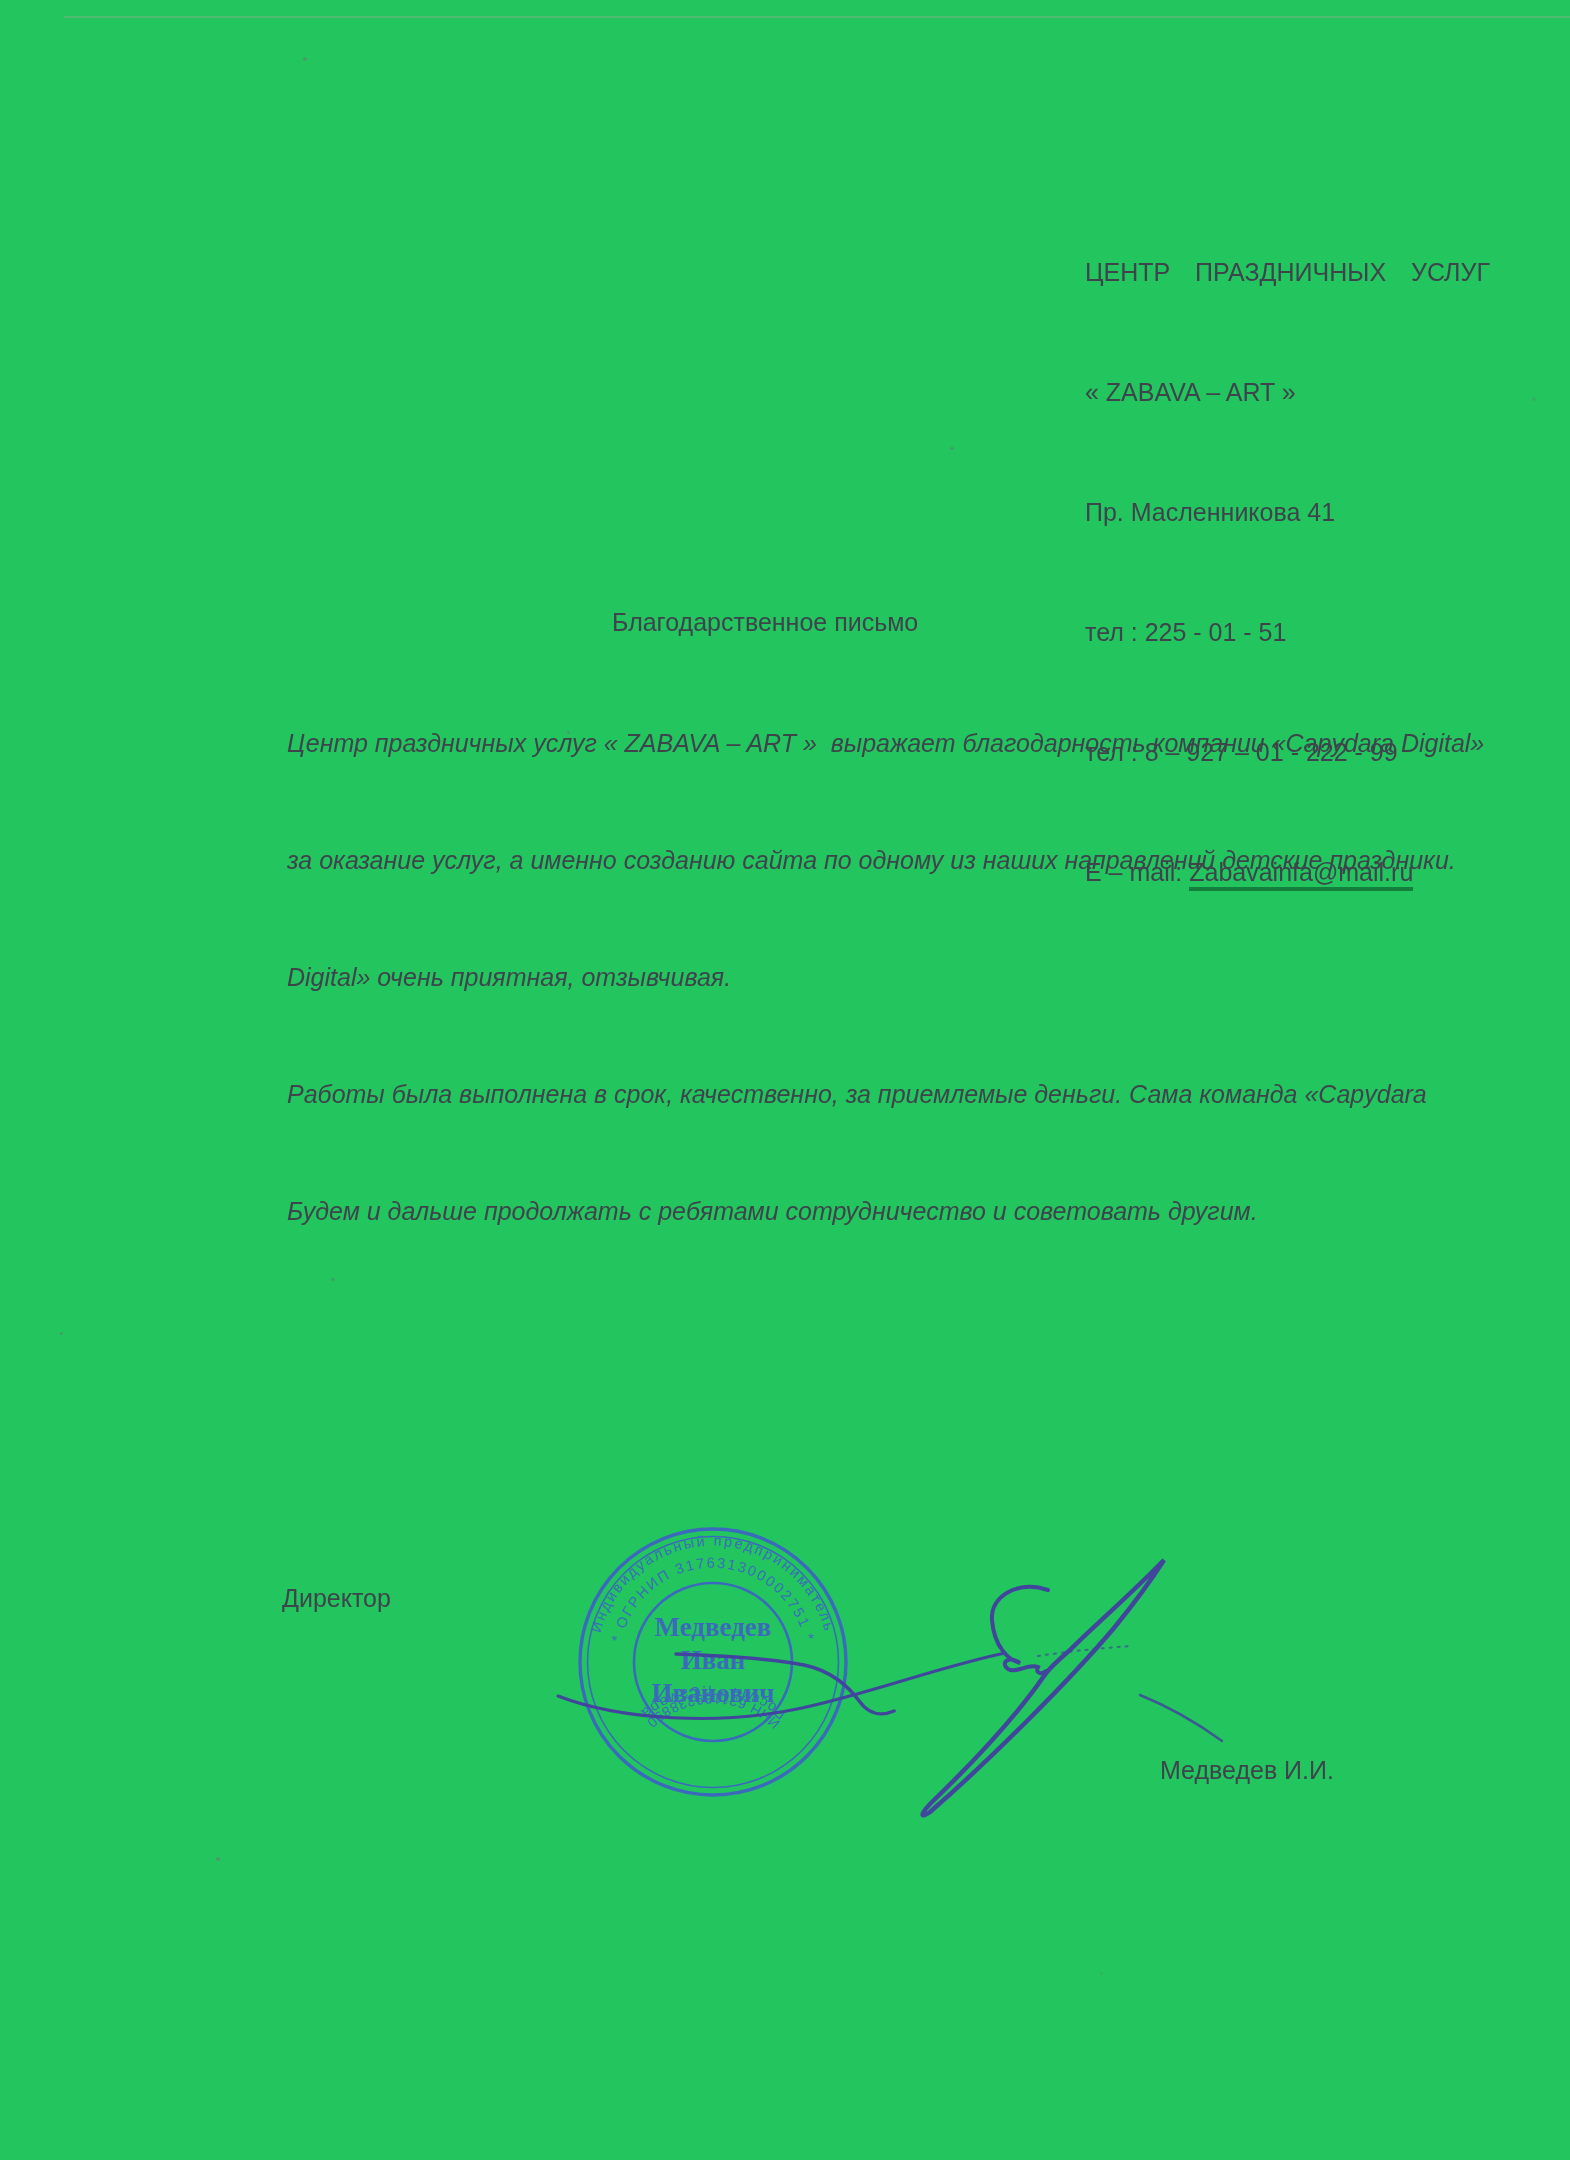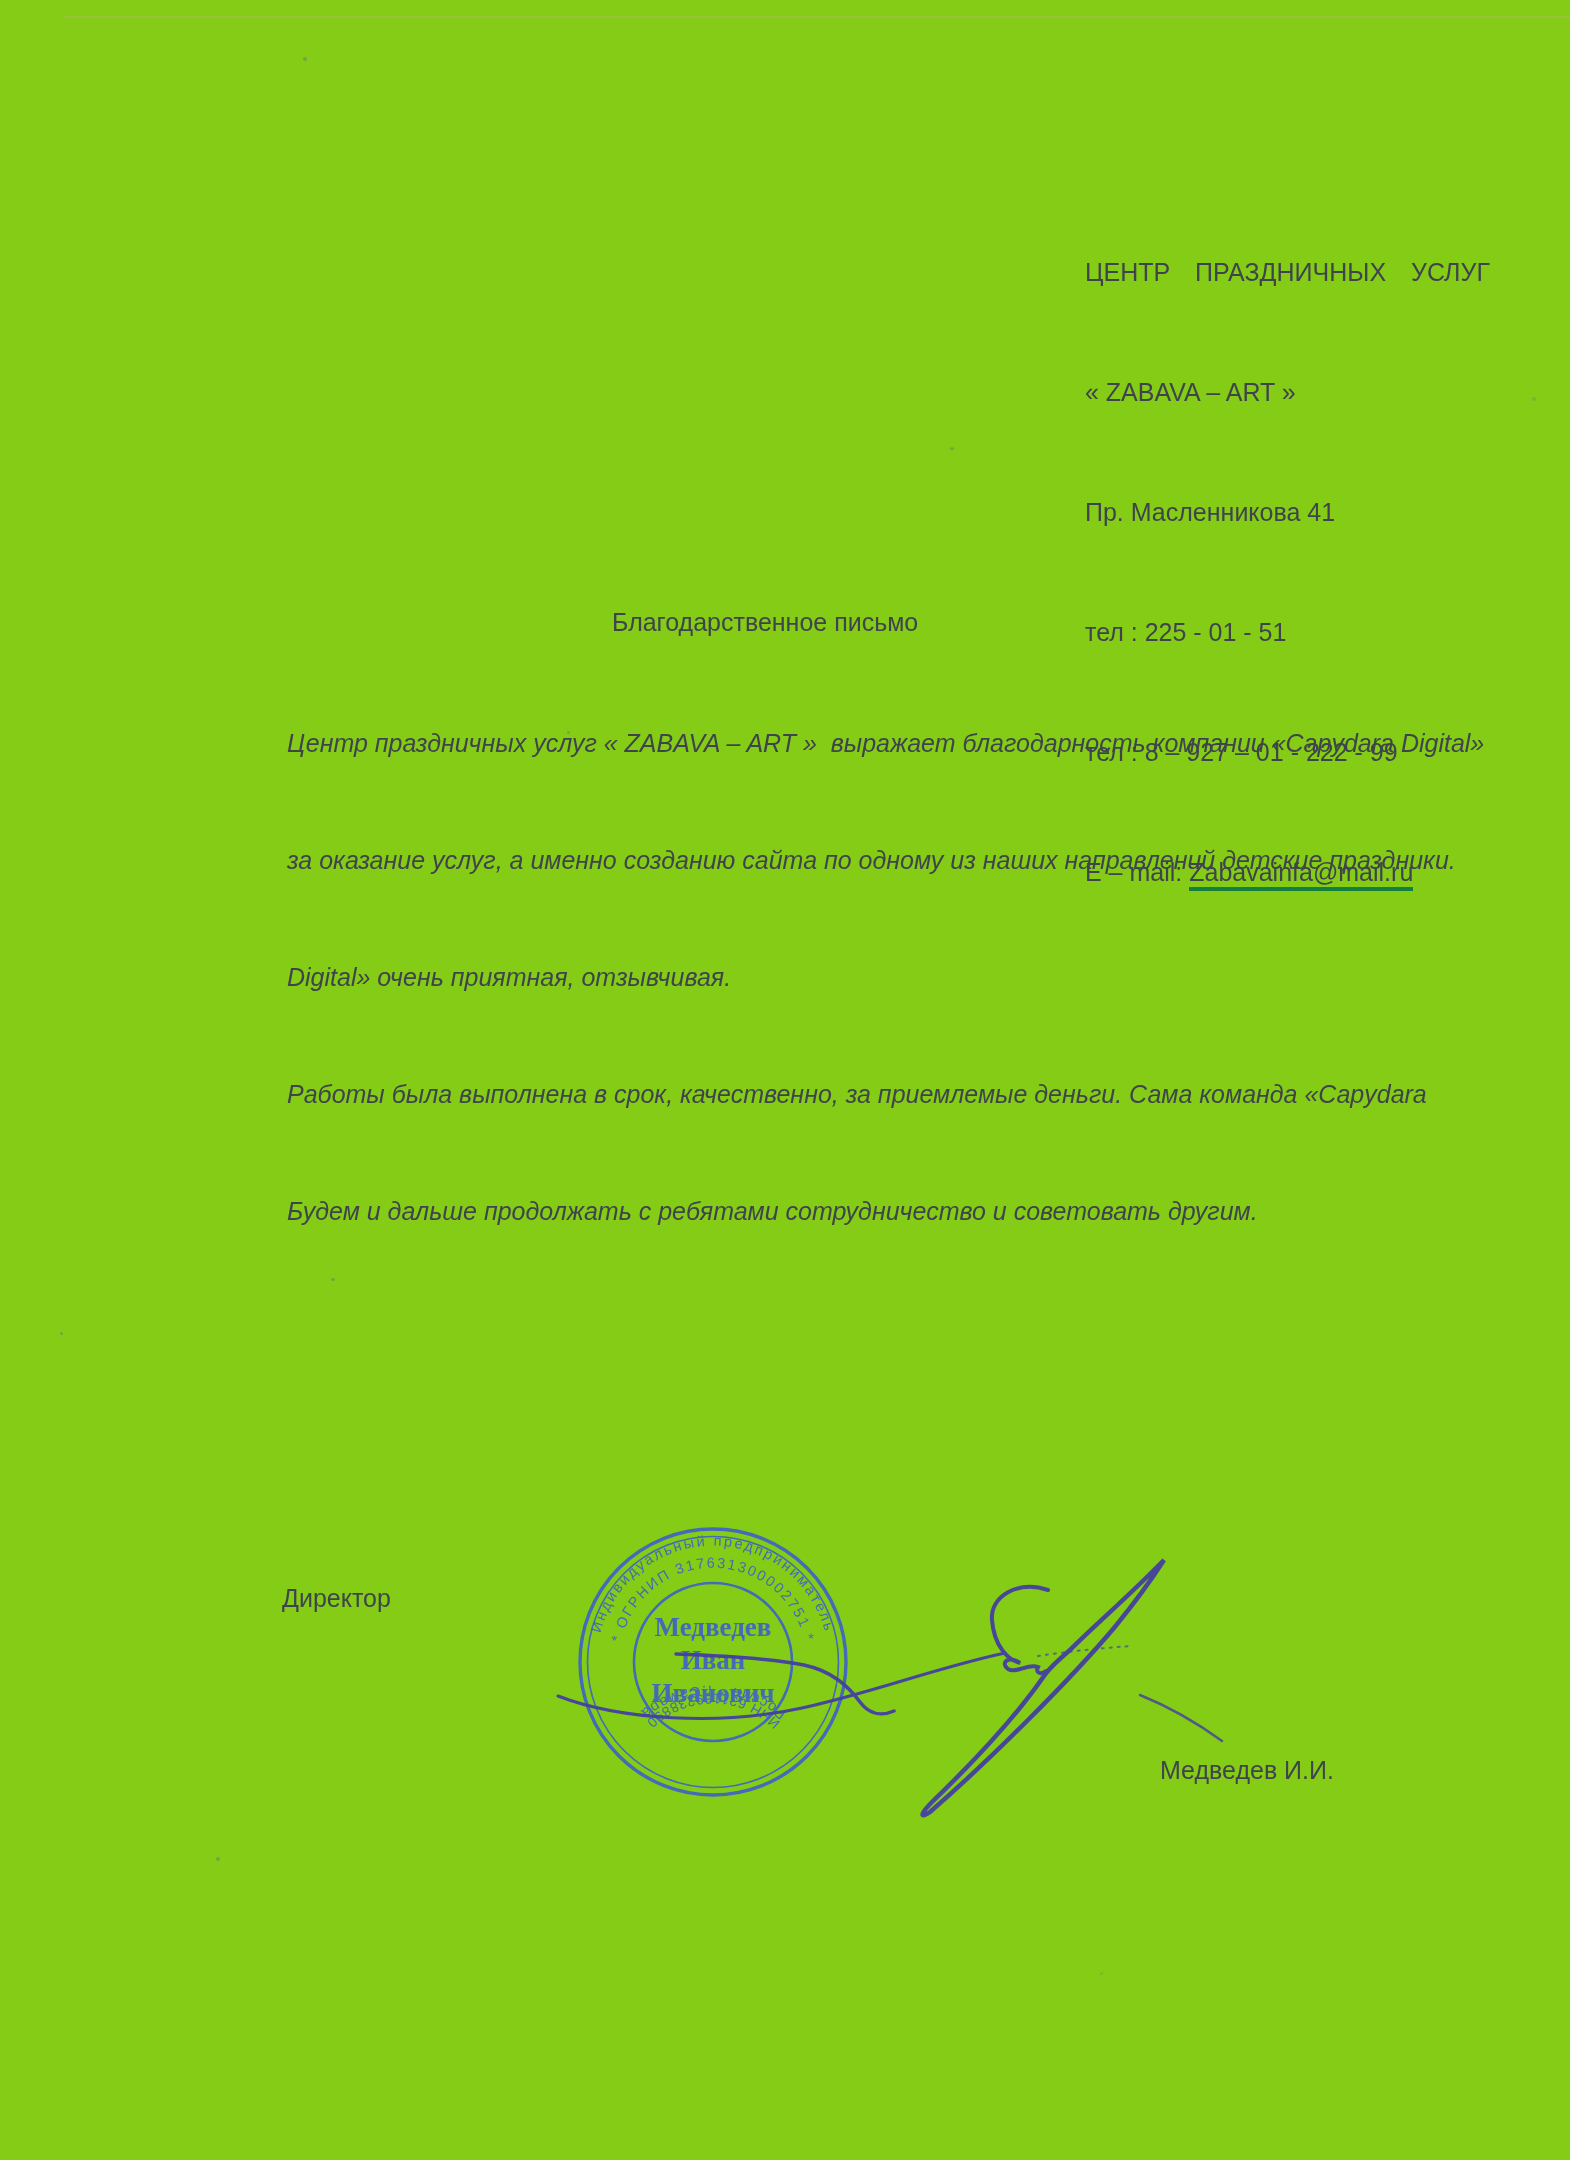--- a/index.html
+++ b/index.html
@@ -1,19 +1,19 @@
 <!DOCTYPE html>
 <html><head>
 <meta charset="utf-8">
 <style>
   html,body{margin:0;padding:0;background:#9a9a9a;}
   .page{
     position:relative;
     width:1570px;height:2160px;
-    background:#84cc16;
+    background:#22c55e;
     overflow:hidden;
     font-family:"Liberation Sans", sans-serif;
     color:#3f444c;
   }
   .scanline{
     position:absolute;left:64px;top:16px;width:1506px;height:2px;
     background:rgba(205,165,165,0.28);
   }
   .speck{position:absolute;border-radius:50%;background:rgba(110,110,115,0.45);}
 

